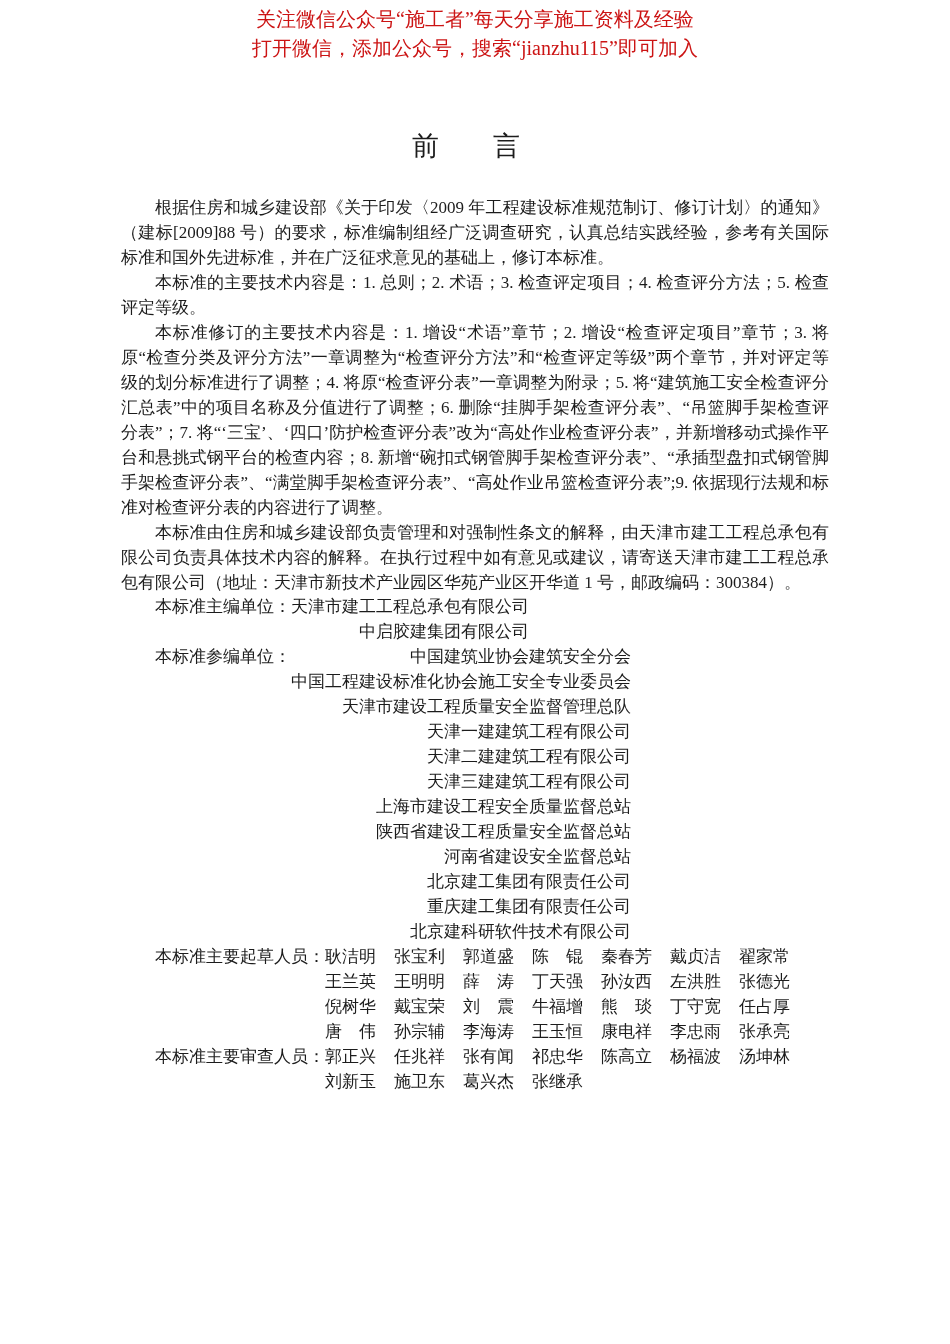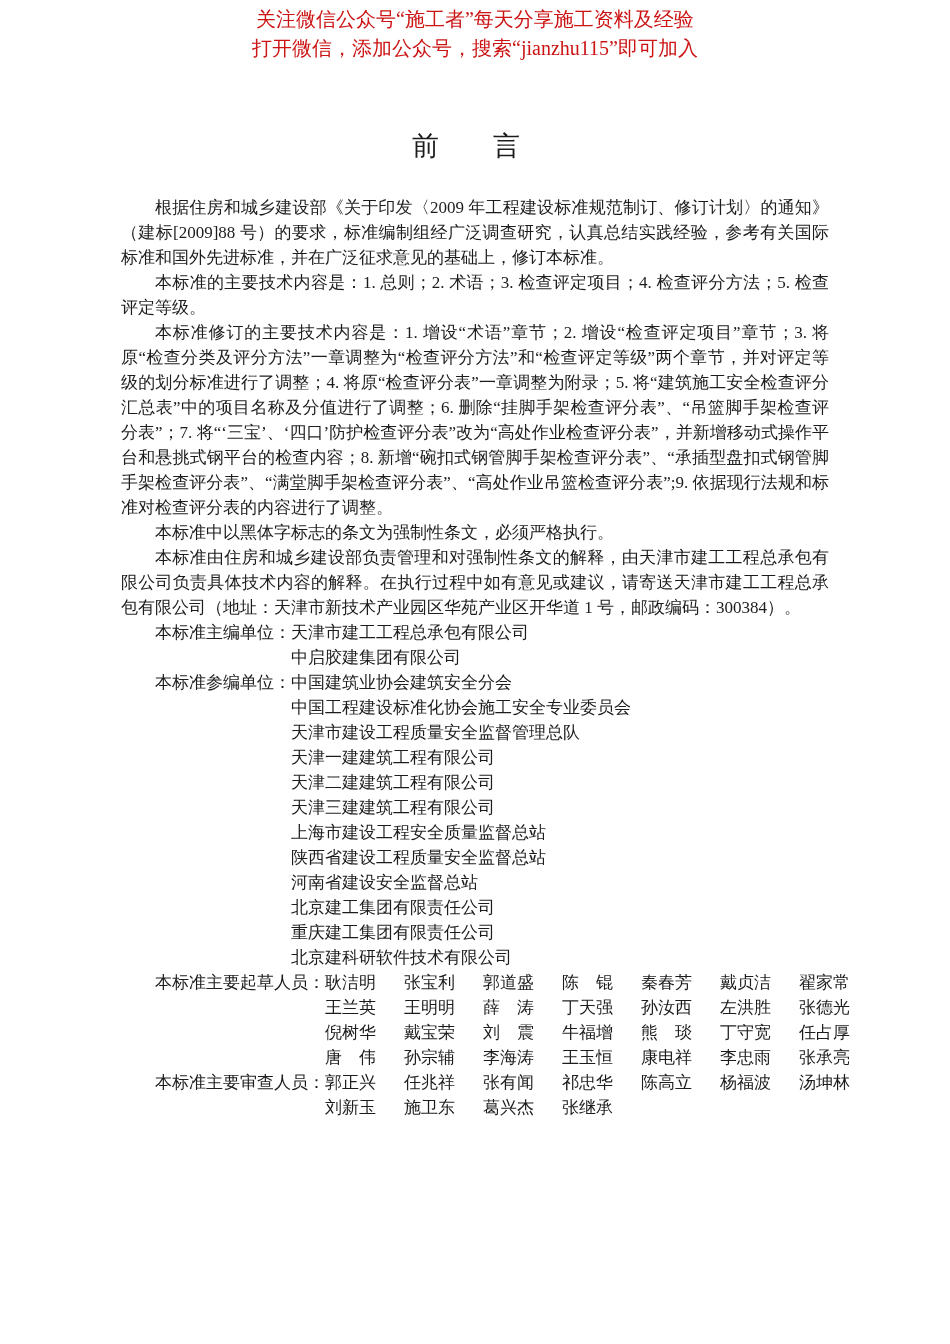--- a/index.html
+++ b/index.html
@@ -32,44 +32,44 @@
     line-height:25px;
     text-align:justify;
   }
   .body-block p {
     margin:0;
     text-indent:2em;
   }
   .row {
     display:flex;
     padding-left:2em;
-    text-align:left;
+    text-align:right;
+    font-family:Liberation Mono, monospace;
   }
   .row .label { white-space:nowrap; flex:none; }
   .row .values { display:flex; flex-direction:column; }
-  .name-row { display:flex; gap:28px; white-space:nowrap; }
+  .name-row { display:flex; gap:18px; white-space:nowrap; }
 </style>
 </head>
 <body>
 
 <div class="page">
 
   <div class="promo">
     <div style="color: rgb(204, 20, 20);">关注微信公众号“施工者”每天分享施工资料及经验</div>
     <div style="color: rgb(204, 20, 20);">打开微信，添加公众号，搜索“jianzhu115”即可加入</div>
   </div>
 
   <h1 class="doc-title">前　　言</h1>
 
   <div class="body-block">
 
     <p>根据住房和城乡建设部《关于印发〈2009 年工程建设标准规范制订、修订计划〉的通知》（建标[2009]88 号）的要求，标准编制组经广泛调查研究，认真总结实践经验，参考有关国际标准和国外先进标准，并在广泛征求意见的基础上，修订本标准。</p>
     <p>本标准的主要技术内容是：1. 总则；2. 术语；3. 检查评定项目；4. 检查评分方法；5. 检查评定等级。</p>
     <p>本标准修订的主要技术内容是：1. 增设“术语”章节；2. 增设“检查评定项目”章节；3. 将原“检查分类及评分方法”一章调整为“检查评分方法”和“检查评定等级”两个章节，并对评定等级的划分标准进行了调整；4. 将原“检查评分表”一章调整为附录；5. 将“建筑施工安全检查评分汇总表”中的项目名称及分值进行了调整；6. 删除“挂脚手架检查评分表”、“吊篮脚手架检查评分表”；7. 将“‘三宝’、‘四口’防护检查评分表”改为“高处作业检查评分表”，并新增移动式操作平台和悬挑式钢平台的检查内容；8. 新增“碗扣式钢管脚手架检查评分表”、“承插型盘扣式钢管脚手架检查评分表”、“满堂脚手架检查评分表”、“高处作业吊篮检查评分表”;9. 依据现行法规和标准对检查评分表的内容进行了调整。</p>
-    <p>本标准中以黑体字标志的条文为强制性条文，必须严格执行。</p>
     <p>本标准由住房和城乡建设部负责管理和对强制性条文的解释，由天津市建工工程总承包有限公司负责具体技术内容的解释。在执行过程中如有意见或建议，请寄送天津市建工工程总承包有限公司（地址：天津市新技术产业园区华苑产业区开华道 1 号，邮政编码：300384）。</p>
 
     <div class="row">
       <div class="label">本标准主编单位：</div>
       <div class="values">
         <div>天津市建工工程总承包有限公司</div>
         <div>中启胶建集团有限公司</div>
       </div>
     </div>
 

